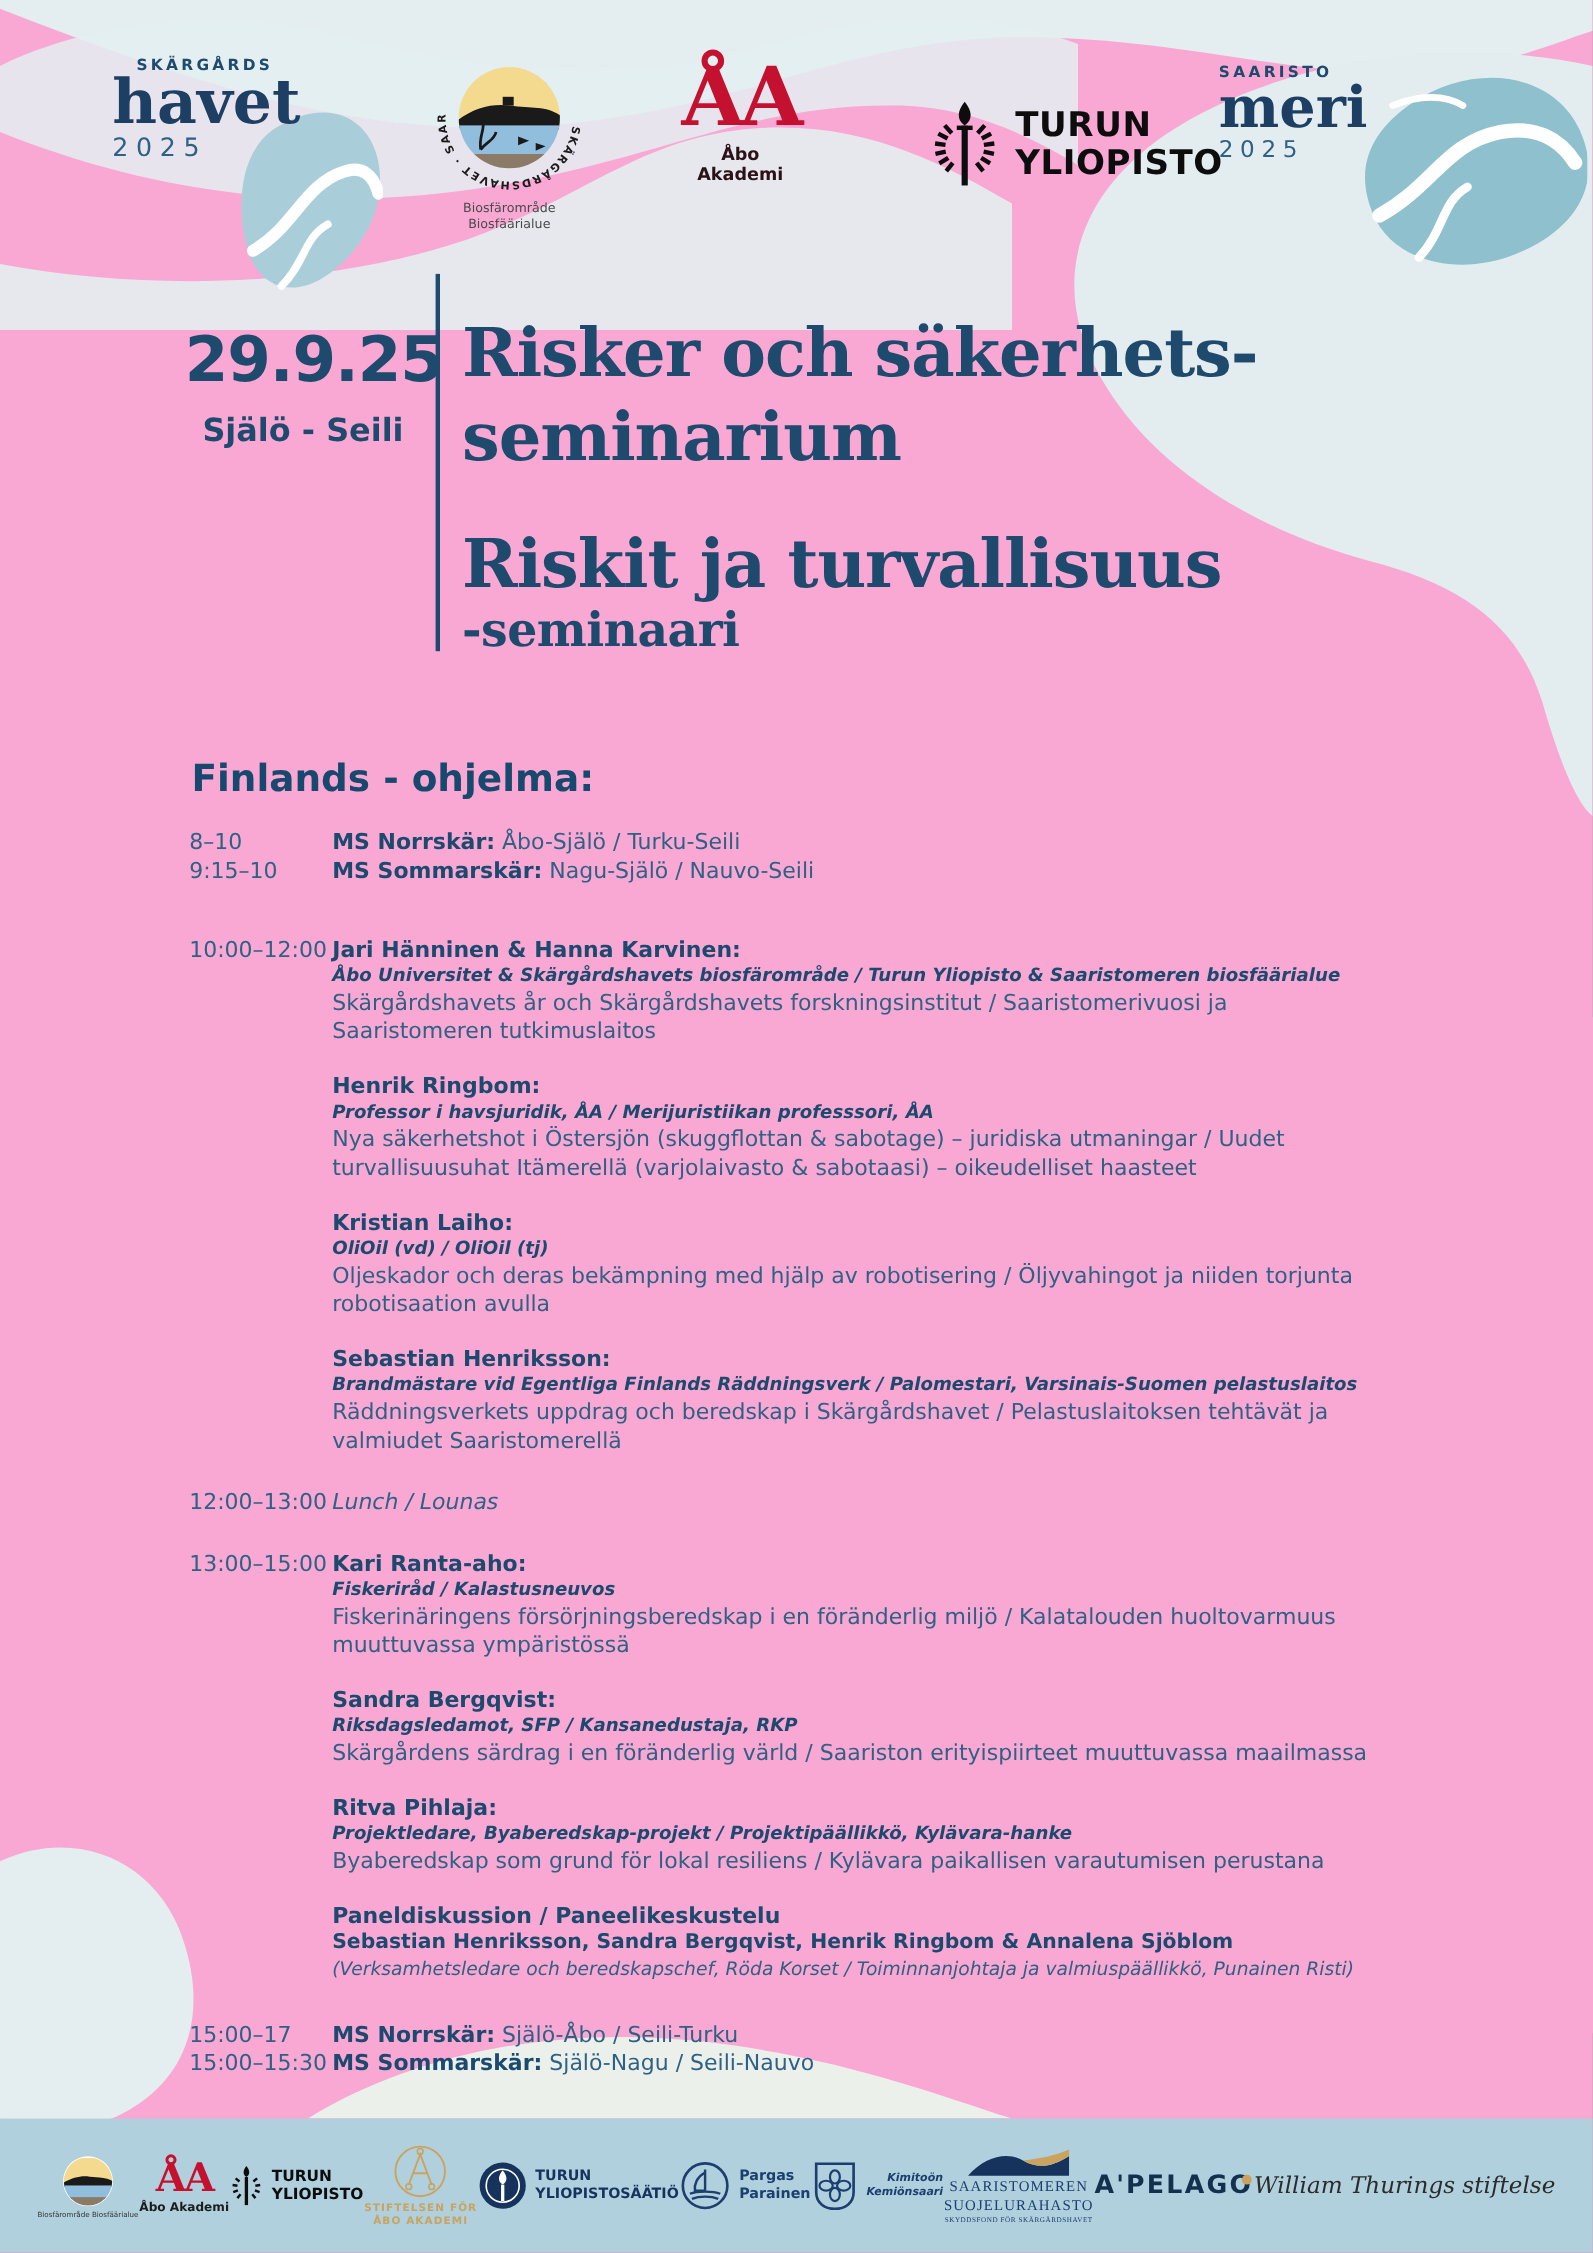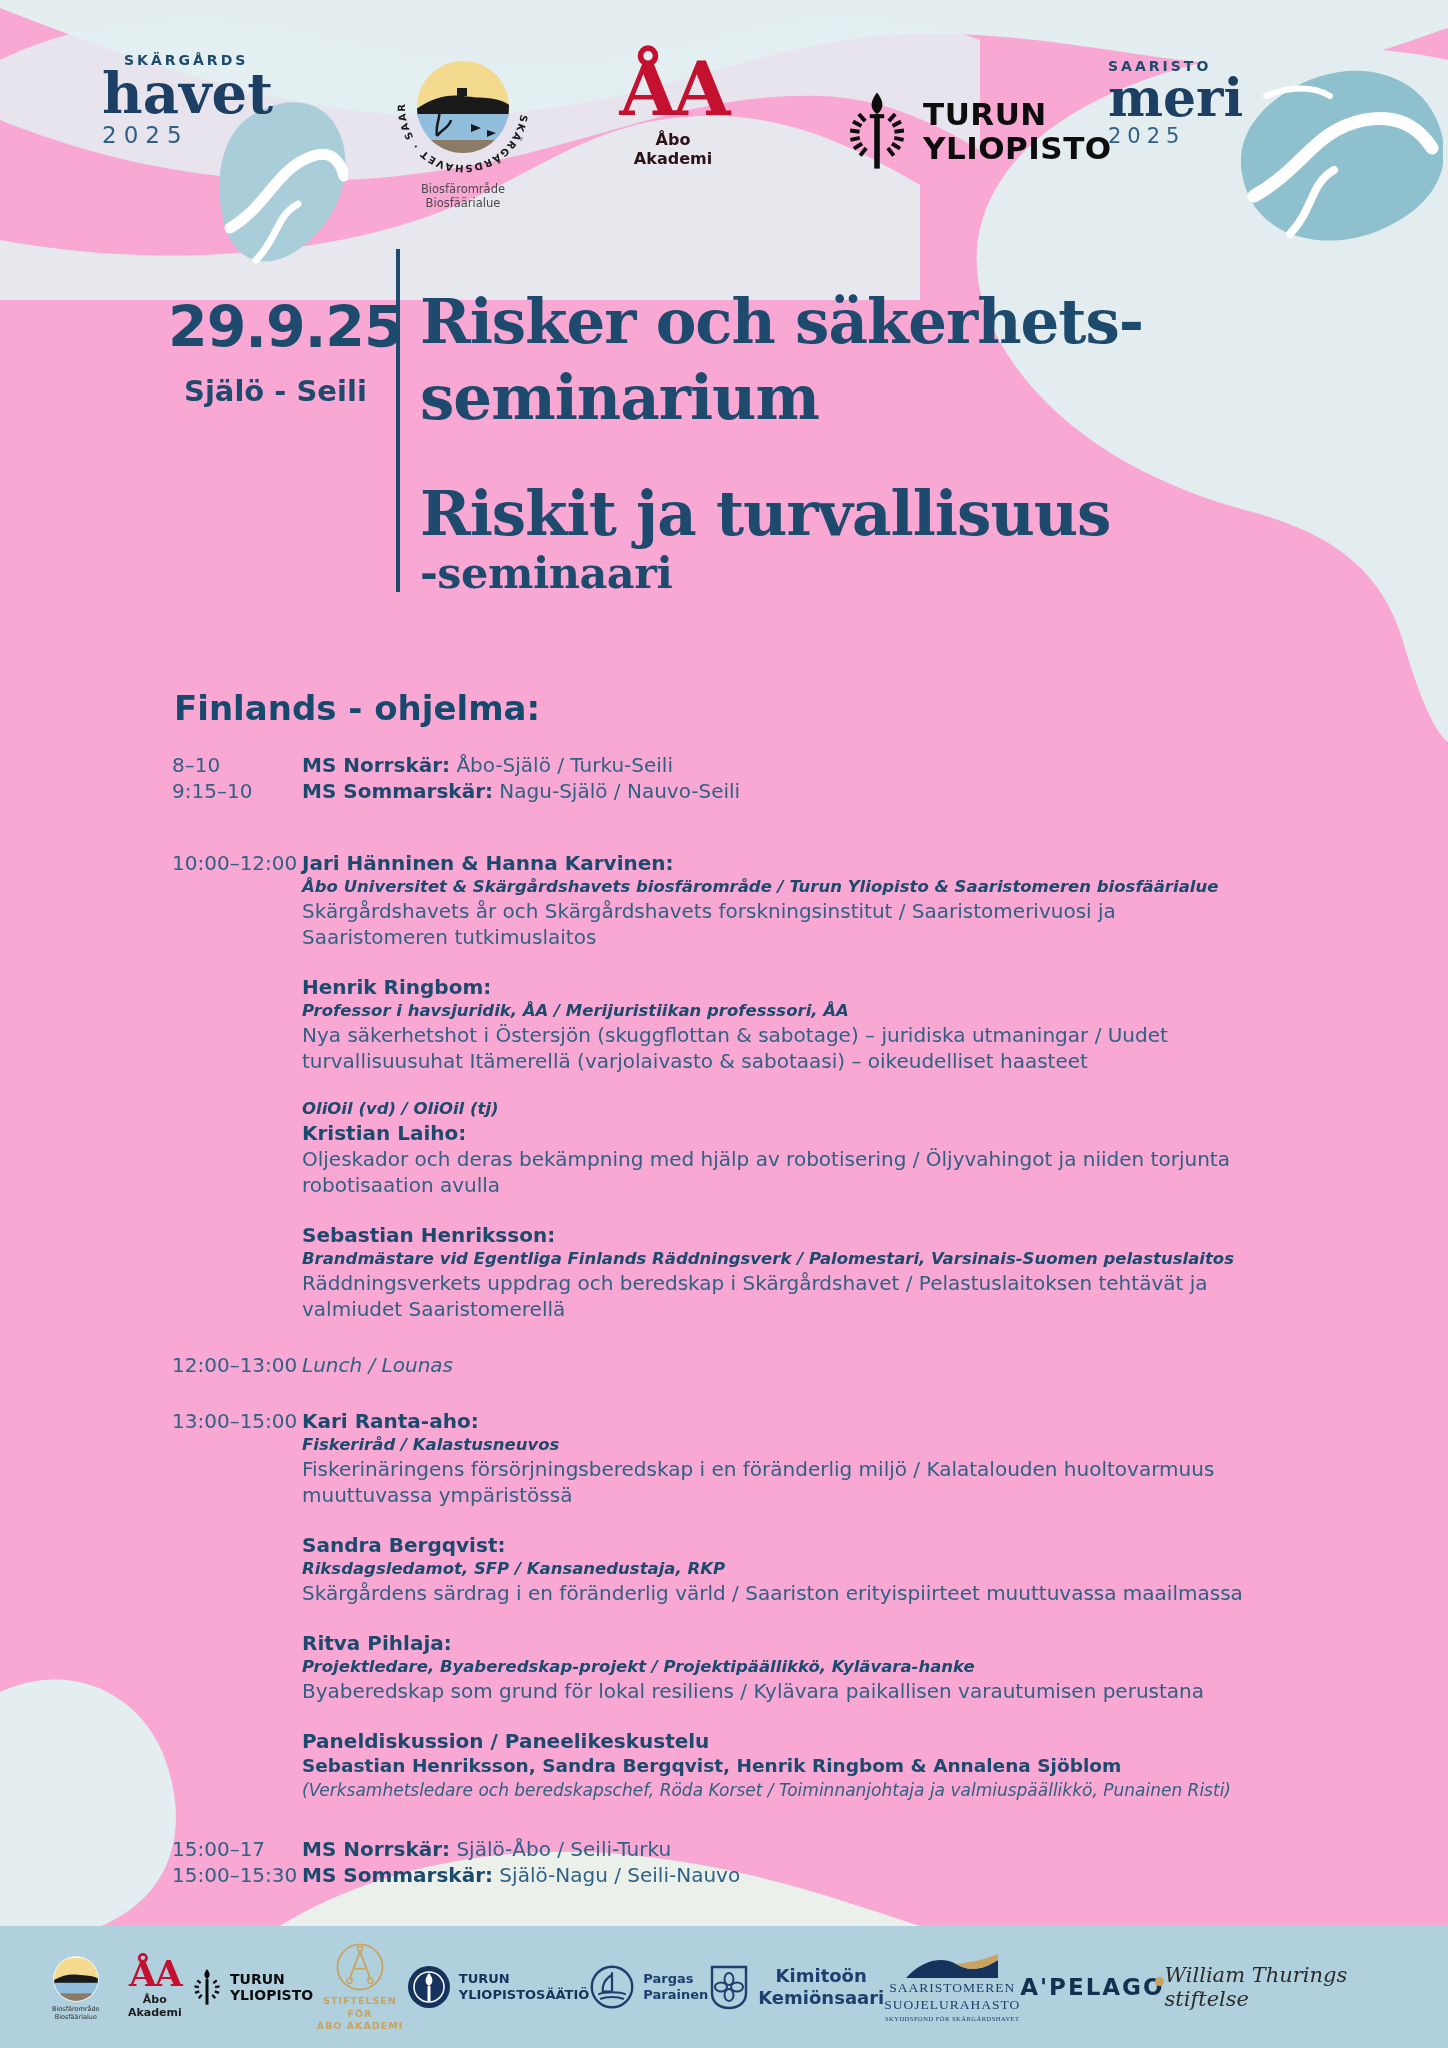--- a/index.html
+++ b/index.html
@@ -63,21 +63,21 @@
   .band{left:0;top:1926px;width:1448px;height:122px;background:var(--band);display:flex;align-items:center;justify-content:space-between;padding:0 34px;}
   .flogo{display:flex;flex-direction:column;align-items:center;justify-content:center;text-align:center;}
   .flogo-row{display:flex;align-items:center;gap:8px;}
   .f-aa-glyph{font-family:"DejaVu Serif","Liberation Serif",serif;font-weight:700;font-size:36px;line-height:1;color:var(--red);letter-spacing:-2px;}
   .f-aa-label{font-size:11px;font-weight:700;color:#1c1c1c;margin-top:2px;}
   .f-ty-word{font-size:14px;font-weight:700;color:#0d0d0d;line-height:1.15;text-align:left;}
   .f-bio-cap{font-size:6.5px;color:#333;margin-top:1px;}
   .f-stift{font-size:9.5px;font-weight:700;letter-spacing:1px;color:var(--gold);line-height:1.3;margin-top:2px;}
   .f-tys{font-size:13px;font-weight:700;color:#16335e;line-height:1.2;text-align:left;}
   .f-pargas{font-size:13px;font-weight:700;color:#1d3e6e;line-height:1.2;text-align:left;}
-  .f-kimi{font-size:18px;font-weight:700;color:#1d3e6e;line-height:1.2;text-align:center;}
+  .f-kimi{font-size:10px;font-weight:700;color:#1d3e6e;line-height:1.2;text-align:right;font-style:italic;}
   .f-ssr{font-size:13.5px;letter-spacing:1px;color:#1d3e6e;line-height:1.25;font-family:"Liberation Serif","DejaVu Serif",serif;}
   .f-ssr-sub{font-size:6.5px;letter-spacing:0.5px;color:#1d3e6e;margin-top:2px;font-family:"Liberation Serif","DejaVu Serif",serif;}
   .f-apelago{font-size:23px;font-weight:700;letter-spacing:2px;color:#14304f;}
   .f-apelago .gold-o{position:relative;}
   .f-apelago .gold-o::after{content:"";position:absolute;right:1px;top:3px;width:9px;height:9px;border-radius:50%;background:var(--gold);}
   .f-thurings{font-family:"DejaVu Serif","Liberation Serif",serif;font-style:italic;font-size:21px;color:#2b2b2b;}
 </style>
 </head>
 <body>
 
@@ -214,22 +214,22 @@
       <div class="prog-time"></div>
       <div class="prog-content">
           <div class="pline name"><span class="seg-bold">Henrik Ringbom:</span></div>
           <div class="pline affil"><span class="seg-bolditalic">Professor i havsjuridik, ÅA / Merijuristiikan professsori, ÅA</span></div>
           <div class="pline desc"><span class="seg-plain">Nya säkerhetshot i Östersjön (skuggflottan &amp; sabotage) – juridiska utmaningar / Uudet turvallisuusuhat Itämerellä (varjolaivasto &amp; sabotaasi) – oikeudelliset haasteet</span></div>
         </div>
     </div>
       <div class="prog-row" style="margin-top: 24px;">
       <div class="prog-time"></div>
       <div class="prog-content">
+          <div class="pline name"><span class="seg-bold">Kristian Laiho:</span></div>
           <div class="pline affil"><span class="seg-bolditalic">OliOil (vd) / OliOil (tj)</span></div>
-          <div class="pline name"><span class="seg-bold">Kristian Laiho:</span></div>
           <div class="pline desc"><span class="seg-plain">Oljeskador och deras bekämpning med hjälp av robotisering  / Öljyvahingot ja niiden torjunta robotisaation avulla</span></div>
         </div>
     </div>
       <div class="prog-row" style="margin-top: 24px;">
       <div class="prog-time"></div>
       <div class="prog-content">
           <div class="pline name"><span class="seg-bold">Sebastian Henriksson:</span></div>
           <div class="pline affil"><span class="seg-bolditalic">Brandmästare vid Egentliga Finlands Räddningsverk / Palomestari, Varsinais-Suomen pelastuslaitos</span></div>
           <div class="pline desc"><span class="seg-plain">Räddningsverkets uppdrag och beredskap i Skärgårdshavet / Pelastuslaitoksen tehtävät ja valmiudet Saaristomerellä</span></div>
         </div>

